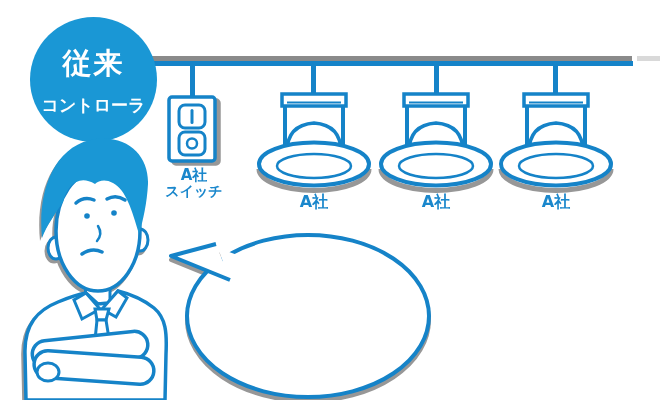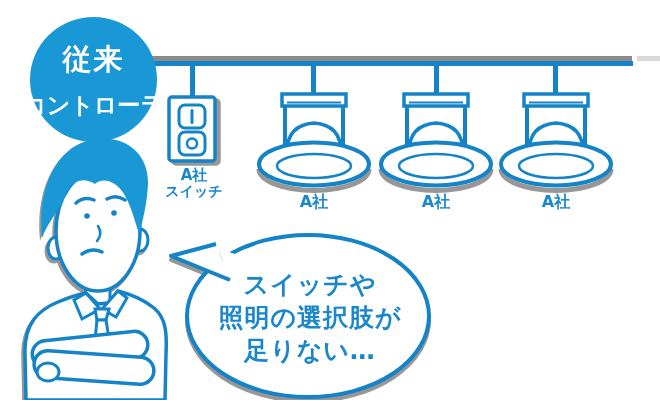--- a/index.html
+++ b/index.html
@@ -12,21 +12,21 @@
   .ceiling{background:var(--ceiling-gray);}
   .ceiling-end{background:var(--ceiling-gray-light);}
   .wire{position:absolute;background:var(--line-blue);z-index:1;}
   
   .controller{
     position:absolute;left:30px;top:17px;width:127px;height:125px;border-radius:50%;
     background:var(--brand-blue);z-index:2;display:flex;flex-direction:column;
     align-items:center;justify-content:center;color:#fff;text-align:center;padding-top:6px;box-sizing:border-box;
   }
   .controller-title{font-size:29px;font-weight:800;letter-spacing:2px;line-height:1.05;}
-  .controller-subtitle{font-size:23px;font-weight:700;white-space:nowrap;margin-top:16px;letter-spacing:0;}
+  .controller-subtitle{font-size:17px;font-weight:700;white-space:nowrap;margin-top:16px;letter-spacing:0;}
   
   .switch-unit{position:absolute;left:163px;top:93px;z-index:2;}
   .switch-unit svg{filter:drop-shadow(4px 3px 0 var(--shadow-gray));}
   .switch-label{position:absolute;left:155px;top:167px;width:78px;text-align:center;z-index:2;color:var(--text-blue);}
   .switch-label .l1{font-size:15px;font-weight:800;line-height:17px;}
   .switch-label .l2{font-size:14px;font-weight:800;line-height:15px;}
   
   .light{position:absolute;top:88px;width:130px;height:130px;z-index:2;}
   .light-label{position:absolute;top:104px;left:25px;width:80px;text-align:center;
     font-size:16px;font-weight:800;color:var(--text-blue);}
@@ -150,20 +150,15 @@
     <path class="st-n" stroke-width="2.5" stroke-linecap="round" d="M88,98 Q93,106 87,113"></path>
     <path class="st-n" stroke-width="3.5" stroke-linecap="round" d="M72,126 Q82,119 92,124"></path>
   </svg>
 
   <div class="bubble-wrap">
     <svg width="304" height="180" viewBox="0 0 304 180">
       <ellipse class="st" cx="150" cy="90" rx="121" ry="81" stroke-width="4"></ellipse>
       <path class="st" d="M58,18 L13,30 L72,54" stroke-width="4" stroke-linejoin="round"></path>
       <path fill="#fff" stroke="none" d="M60,22 L70,50 L110,40 Z"></path>
     </svg>
-    <div class="bubble-text">
-      <div>スイッチや</div>
-      <div>照明の選択肢が</div>
-      <div>足りない…</div>
-    </div>
   </div>
 
 </div>
 
 </body></html>

